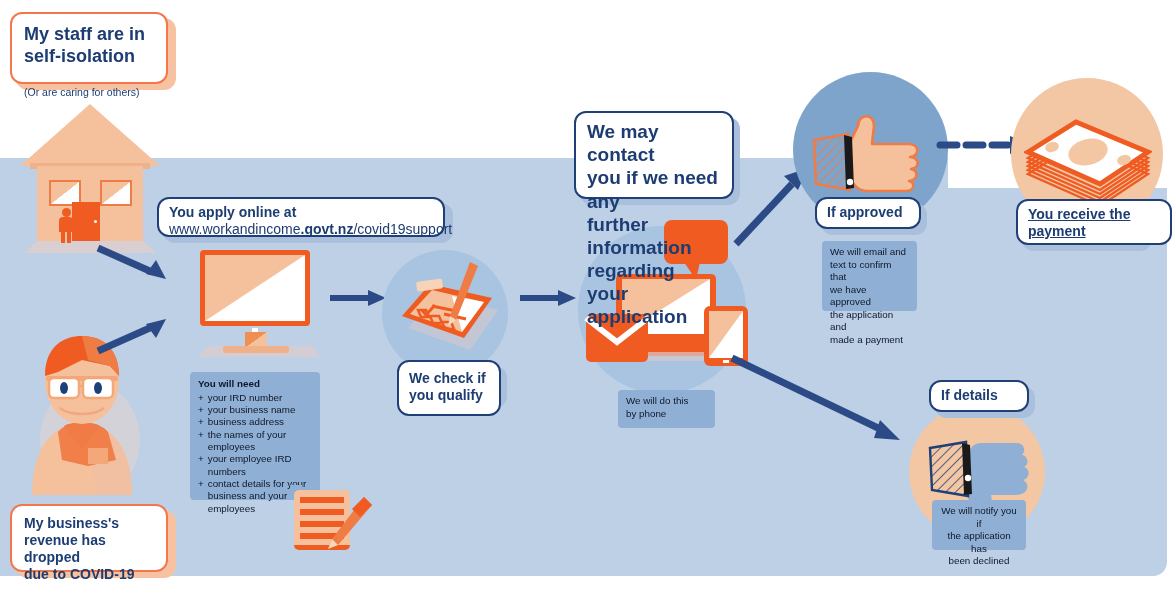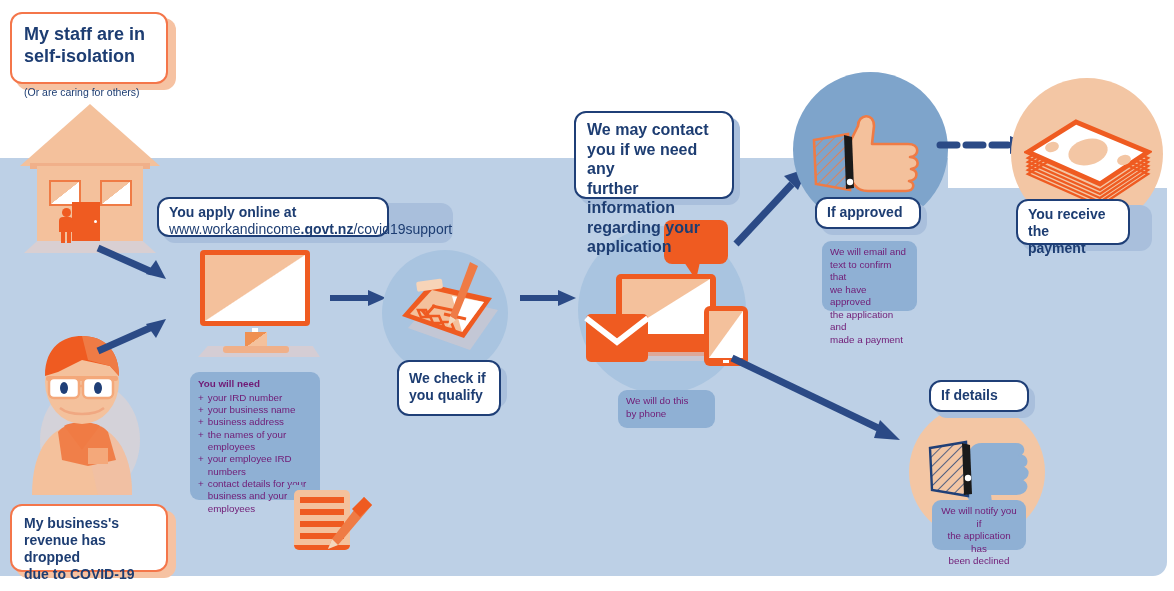--- a/index.html
+++ b/index.html
@@ -17,21 +17,21 @@
 
   
   .callout{box-sizing:border-box;background:#ffffff;border-radius:12px;
            color:#1d3d72;font-weight:bold;line-height:1.22;}
   .callout.navy{border:2.5px solid #1f3f77;}
   .callout.orange{border:2px solid #f4764a;}
   .shadow-navy{position:absolute;background:#a9bfdc;border-radius:12px;}
   .shadow-orange{position:absolute;background:#f6c2a2;border-radius:12px;}
 
   
-  .chip{box-sizing:border-box;background:#8fb0d4;border-radius:9px;color:#701a75;
+  .chip{box-sizing:border-box;background:#8fb0d4;border-radius:4px;color:#0f172a;
         line-height:1.28;}
 
   
   .sub{font-weight:normal;font-size:10.5px;}
   .nb{font-weight:normal;}
 
   
   .arrow-svg{position:absolute;overflow:visible;}
 
   
@@ -77,21 +77,21 @@
 
   
   #docpen{left:290px;top:485px;width:82px;height:75px;}
   .doc-sq{position:absolute;left:0;top:0;width:12px;height:14px;background:#8fb0d4;}
   .doc-body{position:absolute;left:4px;top:5px;width:56px;height:60px;background:#f4c19c;border-radius:5px;}
   .doc-line{position:absolute;left:10px;width:44px;height:6px;background:#ef5b21;}
   .doc-foot{position:absolute;left:4px;top:60px;width:56px;height:5px;background:#ef5b21;border-radius:0 0 5px 5px;}
   
   .t15{font-size:18px;}
   .t14{font-size:14px;}
-  .t13{font-size:16px;}
+  .t13{font-size:19px;}
   .t10{font-size:9.8px;}
 </style>
 </head>
 <body>
 
 <div id="stage">
 
   <div class="abs" id="band"></div>
   <div class="abs" id="band-left-round"></div>
   <div class="abs" id="band-white-notch"></div>
@@ -149,21 +149,21 @@
   <svg class="arrow-svg" style="left:96px;top:246px;width:80px;height:36px;" viewBox="0 0 80 36">
     <path d="M2 2 L56 26" stroke="#2b4a86" stroke-width="7" fill="none"></path>
     <path d="M70 33 L50 28 L60 14 Z" fill="#2b4a86"></path>
   </svg>
   <svg class="arrow-svg" style="left:96px;top:315px;width:80px;height:40px;" viewBox="0 0 80 40">
     <path d="M2 36 L56 12" stroke="#2b4a86" stroke-width="7" fill="none"></path>
     <path d="M70 4 L50 9 L60 23 Z" fill="#2b4a86"></path>
   </svg>
 
   <div class="abs shadow-navy" style="left:163px;top:203px;width:290px;height:40px;"></div>
-  <div class="abs callout navy" style="left:157px;top:197px;width:232px;height:40px;padding:5px 10px;">
+  <div class="abs callout navy" style="left:157px;top:197px;width:288px;height:40px;padding:5px 10px;">
     <div class="t14">You apply online at</div>
     <div class="t14" style="white-space:nowrap;">
       <span class="nb">www.workandincome</span><span>.govt.nz</span><span class="nb">/covid19support</span>
     </div>
   </div>
 
   <div class="abs" id="monitor">
     <div class="mon-shadow"></div>
     <div class="mon-frame"></div>
     <div class="mon-screen"></div>
@@ -341,21 +341,21 @@
       <path d="M4 52 L52 22 L124 52 L76 84 Z" transform="translate(0,10)"></path>
       <path d="M4 52 L52 22 L124 52 L76 84 Z" transform="translate(0,6)"></path>
     </g>
     <path d="M4 52 L52 22 L124 52 L76 84 Z" fill="#ffffff" stroke="#ef5b21" stroke-width="5"></path>
     <ellipse cx="64" cy="52" rx="20" ry="13" fill="#f3c6a4" transform="rotate(-14 64 52)"></ellipse>
     <ellipse cx="28" cy="47" rx="7" ry="5" fill="#f3c6a4" transform="rotate(-14 28 47)"></ellipse>
     <ellipse cx="100" cy="60" rx="7" ry="5" fill="#f3c6a4" transform="rotate(-14 100 60)"></ellipse>
   </svg>
 
   <div class="abs shadow-navy" style="left:1022px;top:205px;width:130px;height:46px;"></div>
-  <div class="abs callout navy" style="left:1016px;top:199px;width:114px;height:46px;padding:5px 10px;">
+  <div class="abs callout navy" style="left:1016px;top:199px;width:156px;height:46px;padding:5px 10px;text-decoration:underline;">
     <div class="t14">You receive the</div>
     <div class="t14">payment</div>
   </div>
 
   <div class="abs circ circ-peach" style="left:909px;top:404px;width:136px;height:136px;"></div>
   <svg class="abs" style="left:928px;top:420px;width:110px;height:110px;" viewBox="0 0 110 110">
     <defs>
       <pattern id="hatchDown" width="7" height="7" patternTransform="rotate(45)" patternUnits="userSpaceOnUse">
         <line x1="0" y1="0" x2="0" y2="7" stroke="#1f3f77" stroke-width="1.5"></line>
       </pattern>

